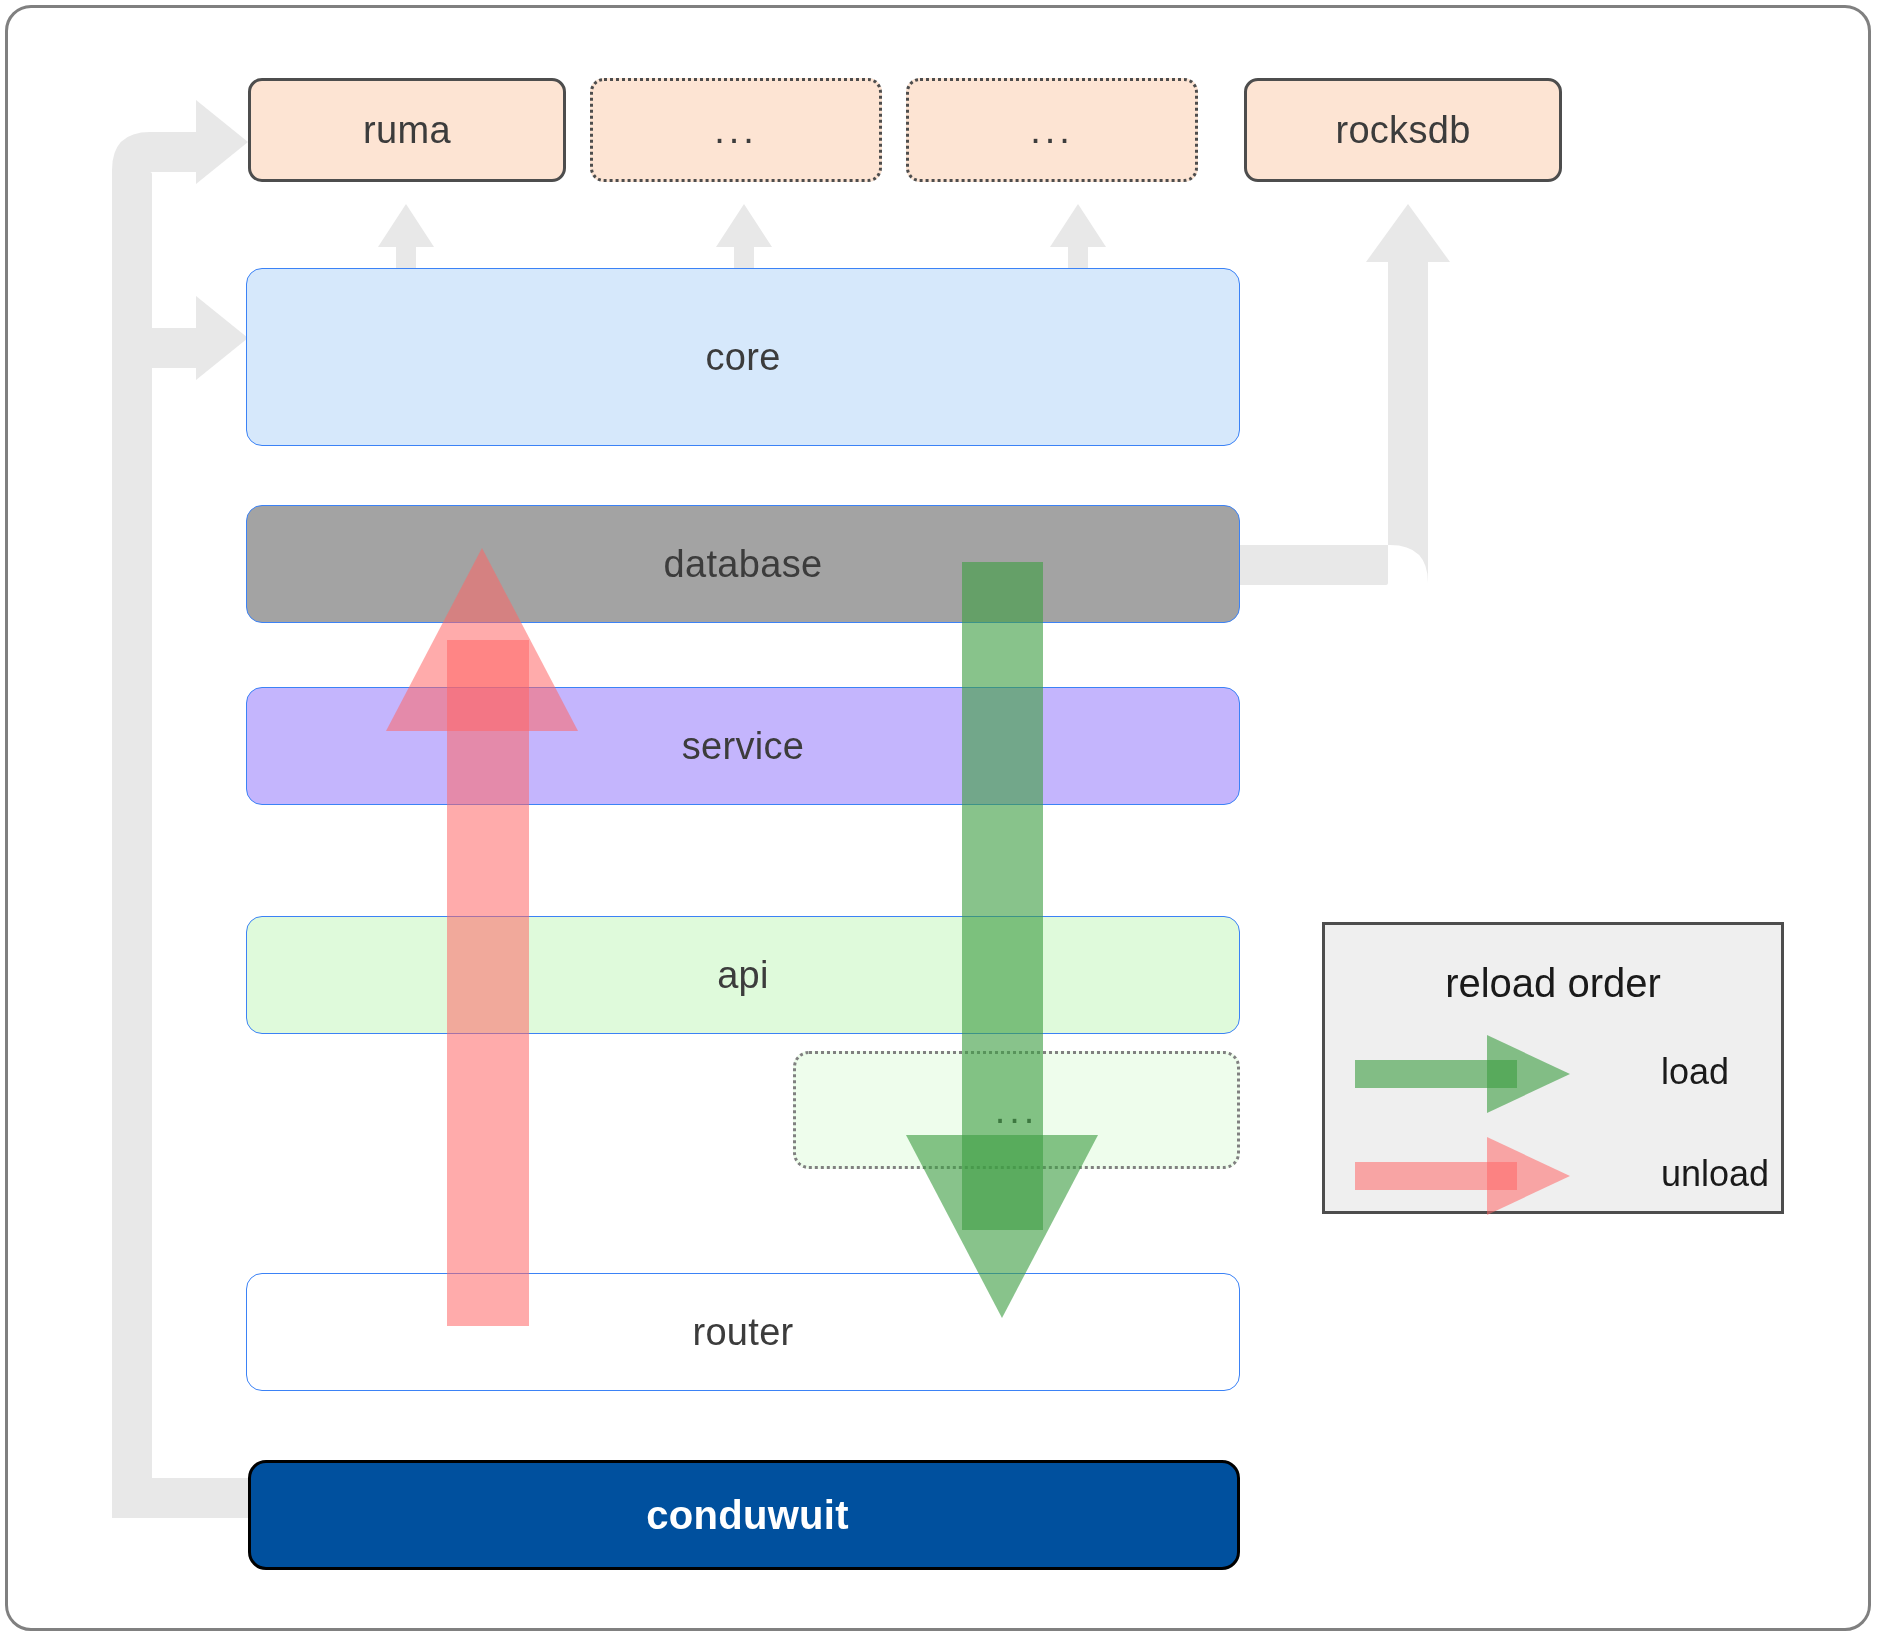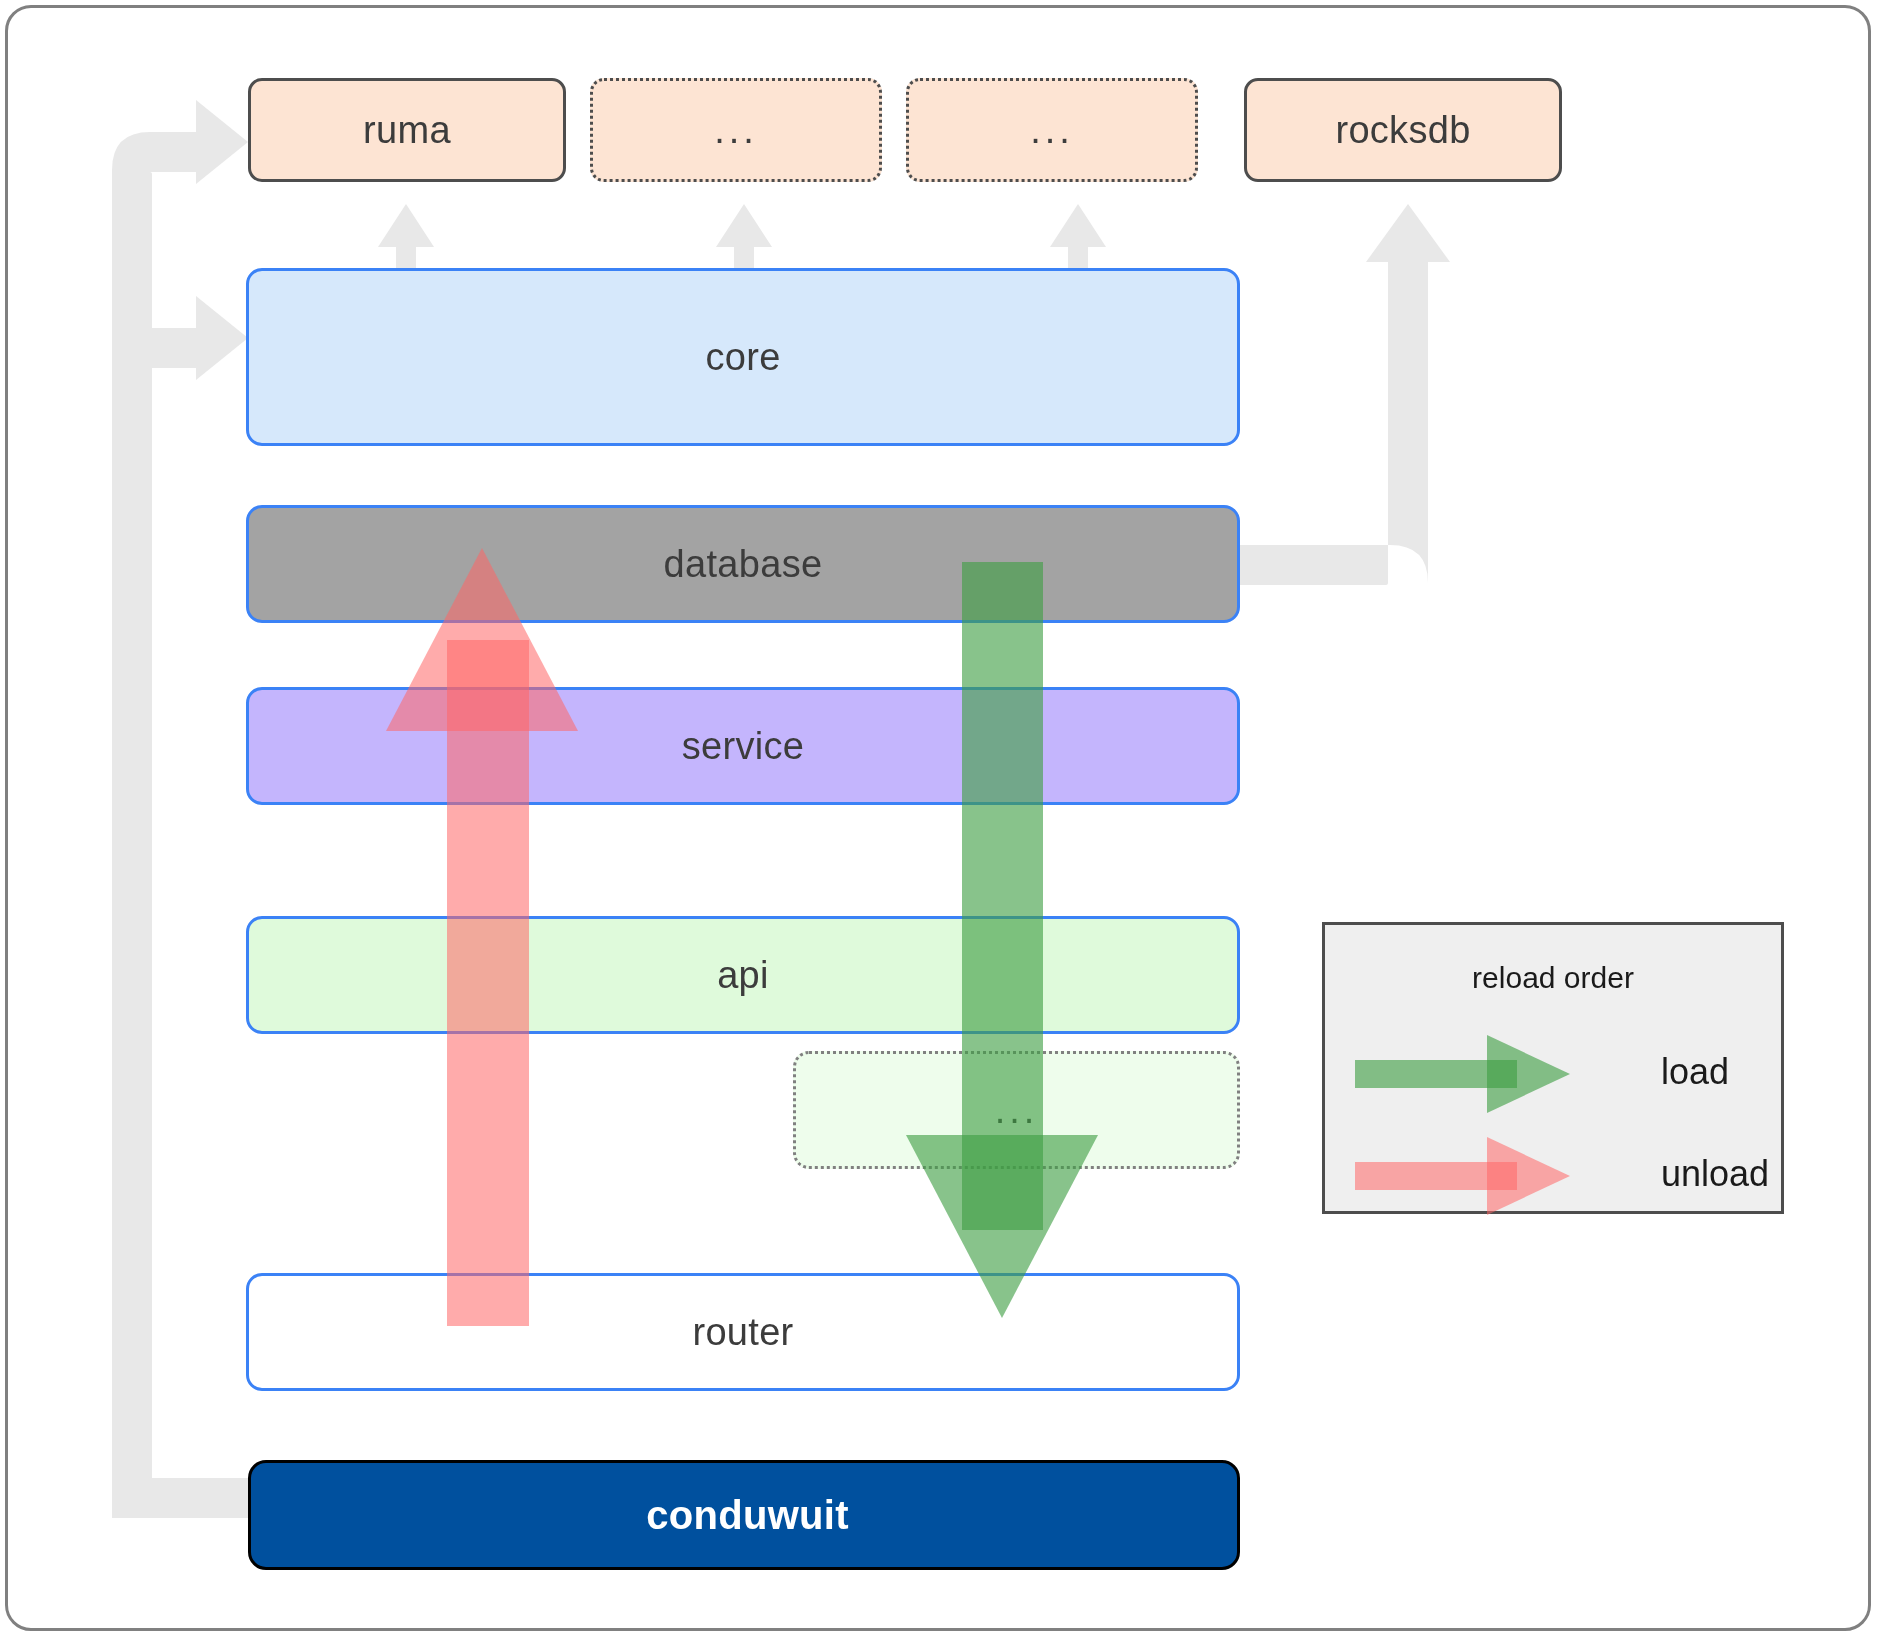--- a/index.html
+++ b/index.html
@@ -38,21 +38,21 @@
   }
   .node.dep {
     background: #fde4d3;
     border: 3px solid #4d4d4d;
     border-radius: 14px;
   }
   .node.dep.dotted {
     border: 3px dotted #4d4d4d;
   }
   .node.layer {
-    border: 3px solid #3b82f6;
+    border: 1px solid #3b82f6;
     border-radius: 16px;
   }
   .node.layer.dotted {
     border: 3px dotted #808080;
   }
   .node.core {
     background: #d6e8fb;
   }
   .node.database { background: #a3a3a3; }
   .node.service  { background: #c4b5fd; }
@@ -85,21 +85,21 @@
     background: #efefef;
     border: 3px solid #4d4d4d;
     box-sizing: border-box;
   }
   .legend-title {
     position: absolute;
     left: 0;
     top: 36px;
     width: 100%;
     text-align: center;
-    font-size: 30px;
+    font-size: 40px;
     color: #1a1a1a;
   }
   .legend-label {
     position: absolute;
     font-size: 36px;
     color: #1a1a1a;
     white-space: nowrap;
     margin-left: 36px;
   }
   .legend-label.load   { left: 300px; top: 126px; }

